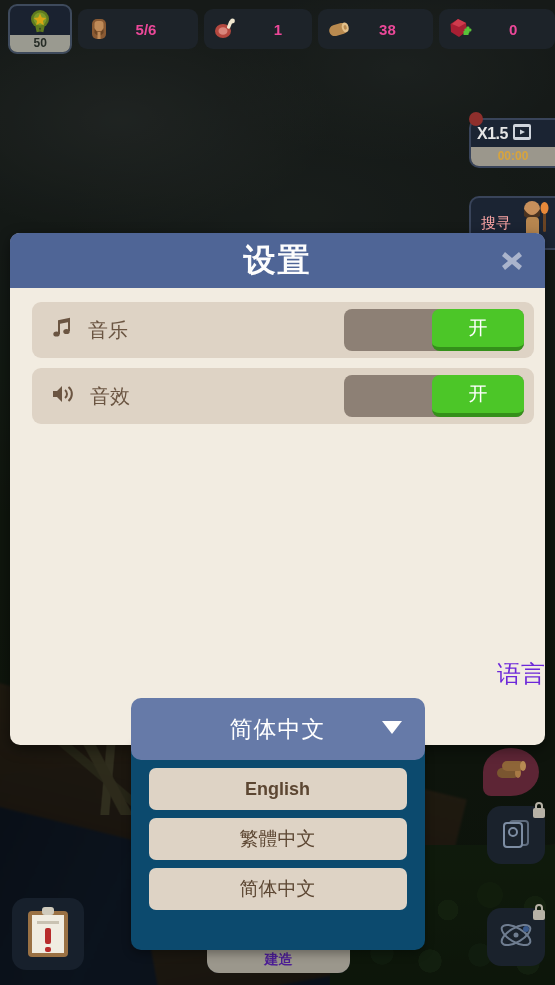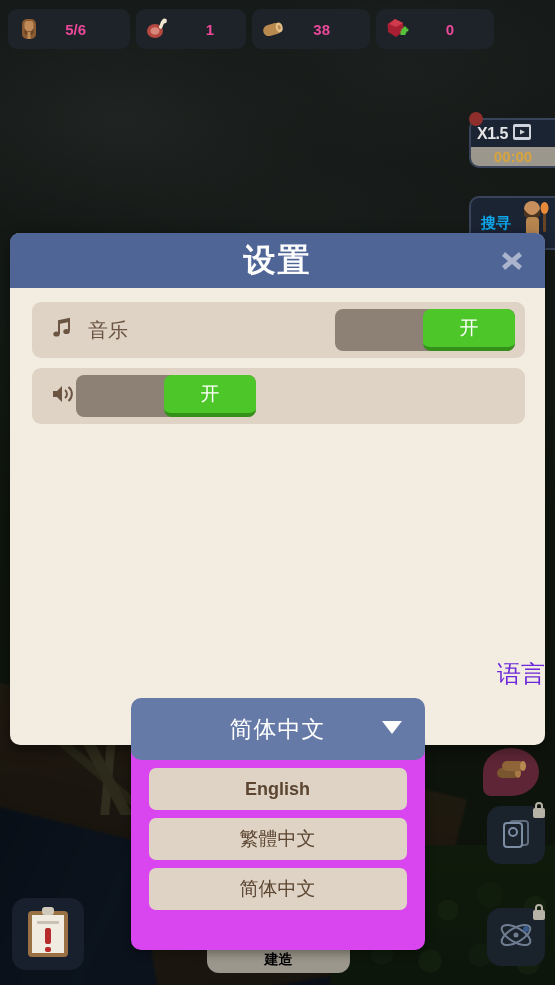--- a/index.html
+++ b/index.html
@@ -173,21 +173,21 @@
   .boost-top .mult {
     color: #e5e5e5;
     font-size: 16px;
     font-weight: bold;
     letter-spacing: -.5px;
   }
   .boost-timer {
     height: 37px;
     background: #9b978c;
     color: #d8a43c;
-    font-size: 15px;
+    font-size: 12px;
     font-weight: bold;
     text-align: center;
     line-height: 19px;
   }
   .boost-dot {
     position: absolute;
     right: 72px; top: 112px;
     width: 14px; height: 14px;
     border-radius: 50%;
     background: #8e2f2c;
@@ -202,23 +202,23 @@
     border: 2px solid #39445a;
     border-right: none;
     box-sizing: border-box;
     z-index: 5;
     display: flex;
     align-items: center;
     padding-left: 10px;
     overflow: hidden;
   }
   .search-panel .lbl {
-    color: #0ea5e9;
+    color: #fca5a5;
     font-size: 15px;
-    font-weight: bold;
+    font-weight: normal;
   }
 
   
   .quest-btn {
     position: absolute;
     left: 12px; top: 898px;
     width: 72px; height: 72px;
     border-radius: 14px;
     background: #17202c;
     display: flex;
@@ -238,21 +238,21 @@
   }
   .build-btn .art {
     height: 52px;
     display: flex;
     align-items: center;
     justify-content: center;
   }
   .build-btn .cap {
     height: 28px;
     background: #9b978c;
-    color: #000000;
+    color: #4c1d95;
     font-size: 14px;
     font-weight: bold;
     text-align: center;
     line-height: 28px;
   }
   .side-btn {
     position: absolute;
     right: 10px;
     width: 58px; height: 58px;
     border-radius: 14px;
@@ -313,21 +313,21 @@
     transform: translateY(-50%);
     width: 30px; height: 30px;
     display: flex;
     align-items: center;
     justify-content: center;
     cursor: pointer;
   }
   .modal-body {
     position: relative;
     height: 457px;
-    padding: 14px 20px 0 22px;
+    padding: 14px 11px 0 22px;
     box-sizing: border-box;
   }
 
   .setting-row {
     height: 56px;
     background: #ded3c5;
     border-radius: 9px;
     margin-bottom: 10px;
     display: flex;
     align-items: center;
@@ -397,21 +397,21 @@
   }
   .caret {
     position: absolute;
     right: 20px; top: 50%;
     transform: translateY(-50%);
   }
   .lang-menu {
     position: absolute;
     left: 0; top: 42px;
     width: 294px;
-    background: #d946ef;
+    background: #0c4a6e;
     border-radius: 10px;
     padding: 28px 18px 40px 18px;
     box-sizing: border-box;
     z-index: -1;
     box-shadow: 0 4px 10px rgba(0,0,0,.32);
   }
   .lang-option {
     height: 42px;
     background: #ded3c5;
     border-radius: 7px;
@@ -438,20 +438,32 @@
     <div class="map-water"></div>
     <div class="map-path"></div>
     <div class="map-path2"></div>
     <div class="map-forest"></div>
     <div class="map-timber"></div>
   </div>
   <div class="dim-layer"></div>
 
   <div class="topbar">
 
+    <div class="level-chip">
+      <div class="medal">
+        <svg width="26" height="26" viewBox="0 0 26 26">
+          <circle cx="13" cy="11" r="9" fill="#5f7a1e"></circle>
+          <circle cx="13" cy="11" r="6.5" fill="#7d9b2a"></circle>
+          <polygon points="13,5.5 14.8,9.6 19.2,10 15.9,13 16.9,17.3 13,15 9.1,17.3 10.1,13 6.8,10 11.2,9.6" fill="#d9a514"></polygon>
+          <rect x="9" y="18" width="3.5" height="6" fill="#5f7a1e" transform="rotate(-12 10.7 21)"></rect>
+          <rect x="13.5" y="18" width="3.5" height="6" fill="#5f7a1e" transform="rotate(12 15.2 21)"></rect>
+        </svg>
+      </div>
+      <div class="lvl-num">50</div>
+    </div>
 
     <div class="res-chip chip-w1">
       <span class="icon-sq">
         <svg width="26" height="26" viewBox="0 0 26 26">
           <rect x="6" y="3" width="14" height="20" rx="5" fill="#8a5a33"></rect>
           <rect x="8.5" y="5" width="9" height="10" rx="3" fill="#c08b58"></rect>
           <path d="M8.5 12 q4.5 9 9 0 v5 q-4.5 5 -9 0 z" fill="#6b4423"></path>
           <rect x="11.5" y="16" width="3" height="7" fill="#c08b58"></rect>
         </svg>
       </span>
@@ -620,20 +632,21 @@
       </div>
 
       <div class="setting-row">
         <span>
           <svg width="26" height="24" viewBox="0 0 26 24">
             <path d="M3 9 H7 L12 4 V20 L7 15 H3 Z" fill="#6b5542"></path>
             <path d="M15 8 a5 5 0 0 1 0 8" fill="none" stroke="#6b5542" stroke-width="2"></path>
             <path d="M18.5 5 a9 9 0 0 1 0 14" fill="none" stroke="#6b5542" stroke-width="2"></path>
           </svg>
         </span>
+        <span class="slabel">音效</span>
         <span class="toggle">
           <span class="knob">开</span>
         </span>
       </div>
 
       <div class="lang-label">语言</div>
 
       <div class="lang-select">
         <div class="lang-current">
           <span class="cur-text">简体中文</span>

